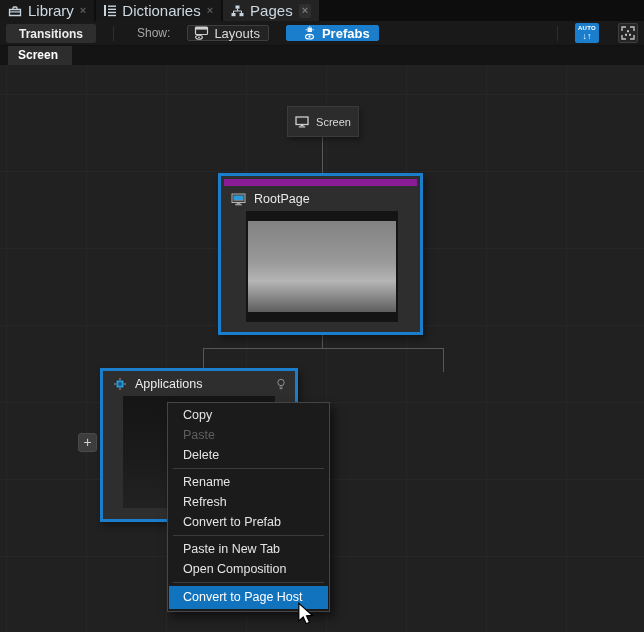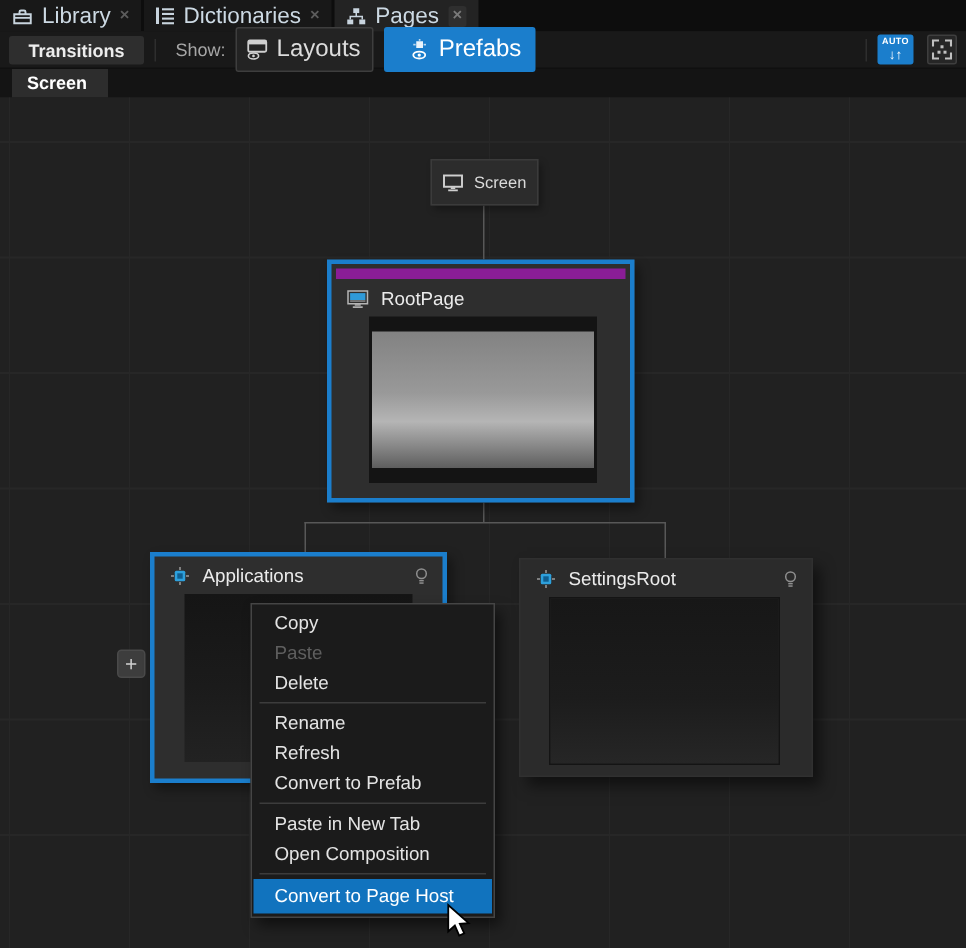--- a/index.html
+++ b/index.html
@@ -12,28 +12,28 @@
   
   .tabbar { height: 21px; background: #0d0d0d; display: flex; align-items: stretch; gap: 2px; }
   .tab { display: flex; align-items: center; gap: 6px; padding: 0 8px; background: #181818; cursor: default; }
   .tab.active { background: #232323; }
   .tab-label { font-size: 15px; color: #ccd9e3; }
   .tab-close { font-size: 11px; font-weight: bold; color: #5c5c5c; line-height: 11px; }
   .tab.active .tab-close { background: #2f2f2f; border-radius: 2px; padding: 1px 3px 2px; color: #7a7a7a; }
   .tab-icon { display: flex; align-items: center; }
   
   .toolbar { height: 25px; background: #191919; border-bottom: 1px solid #101010;
-             display: flex; align-items: center; padding: 0 6px; gap: 7px; }
+             display: flex; align-items: center; padding: 0 6px; gap: 17px; }
   .btn-transitions { background: #2e2e2e; border: none; border-radius: 2px; color: #ededed;
                      font-family: inherit; font-weight: 600; font-size: 12px; padding: 3px 13px; height: 19px; }
   .vsep { width: 1px; height: 15px; background: #2e2e2e; }
   .show-label { color: #a6a6a6; font-size: 12px; margin-left: 6px; }
   .btn-toggle { display: flex; align-items: center; gap: 5px; background: #232323; border: 1px solid #3e3e3e;
-                border-radius: 2px; color: #dcdcdc; font-family: inherit; font-size: 16px; padding: 0 8px 0 6px; height: 30px; }
-  .btn-toggle.active { background: #1b7ecc; border-color: #1b7ecc; color: #fff; font-weight: 400; padding-left: 15px; }
+                border-radius: 2px; color: #dcdcdc; font-family: inherit; font-size: 13px; padding: 0 8px 0 6px; height: 16px; }
+  .btn-toggle.active { background: #1b7ecc; border-color: #1b7ecc; color: #fff; font-weight: 700; padding-left: 15px; }
   .spacer { flex: 1; }
   .auto-btn { width: 24px; height: 20px; background: #1b7ecc; border: none; border-radius: 2px;
               display: flex; flex-direction: column; align-items: center; justify-content: center;
               color: #fff; font-family: inherit; padding: 0; }
   .auto-txt { font-size: 6px; font-weight: 700; line-height: 7px; letter-spacing: .3px; }
   .auto-arrows { font-size: 9px; line-height: 9px; font-weight: 700; }
   .fit-btn { width: 20px; height: 20px; background: #262626; border: 1px solid #3e3e3e; border-radius: 2px;
              display: flex; align-items: center; justify-content: center; padding: 0; margin-left: 2px; }
   
   .crumb-row { height: 19px; background: #141414; display: flex; align-items: flex-end; }
@@ -236,43 +236,20 @@
           <svg width="10" height="13" viewBox="0 0 10 13">
               <circle cx="5" cy="4.5" r="3.2" fill="none" stroke="#8f8f8f" stroke-width="1"></circle>
               <rect x="3.5" y="8.6" width="3" height="1" fill="#8f8f8f"></rect>
               <rect x="3.6" y="10.2" width="2.8" height="1" fill="#8f8f8f"></rect>
             </svg>
         </span>
       </div>
       <div class="ap-preview"></div>
     </div>
 
-    <div class="settings-node">
-      <div class="node-header">
-        <span>
-          <svg width="14" height="14" viewBox="0 0 14 14">
-              <rect x="3.5" y="3.5" width="7" height="7" rx="1" fill="#2da0dc"></rect>
-              <rect x="5.2" y="5.2" width="3.6" height="3.6" fill="#0f5e90"></rect>
-              <rect x="1" y="6.5" width="2" height="1" fill="#9a9a9a"></rect>
-              <rect x="11" y="6.5" width="2" height="1" fill="#9a9a9a"></rect>
-              <rect x="6.5" y="1" width="1" height="2" fill="#9a9a9a"></rect>
-              <rect x="6.5" y="11" width="1" height="2" fill="#9a9a9a"></rect>
-            </svg>
-        </span>
-        <span class="node-title">SettingsRoot</span>
-        <span>
-          <svg width="10" height="13" viewBox="0 0 10 13">
-              <circle cx="5" cy="4.5" r="3.2" fill="none" stroke="#8f8f8f" stroke-width="1"></circle>
-              <rect x="3.5" y="8.6" width="3" height="1" fill="#8f8f8f"></rect>
-              <rect x="3.6" y="10.2" width="2.8" height="1" fill="#8f8f8f"></rect>
-            </svg>
-        </span>
-      </div>
-      <div class="sr-preview"></div>
-    </div>
 
     <div class="context-menu">
       <div class="mi">Copy</div>
       <div class="mi disabled">Paste</div>
       <div class="mi">Delete</div>
       <div class="msep"></div>
       <div class="mi">Rename</div>
       <div class="mi">Refresh</div>
       <div class="mi">Convert to Prefab</div>
       <div class="msep"></div>

